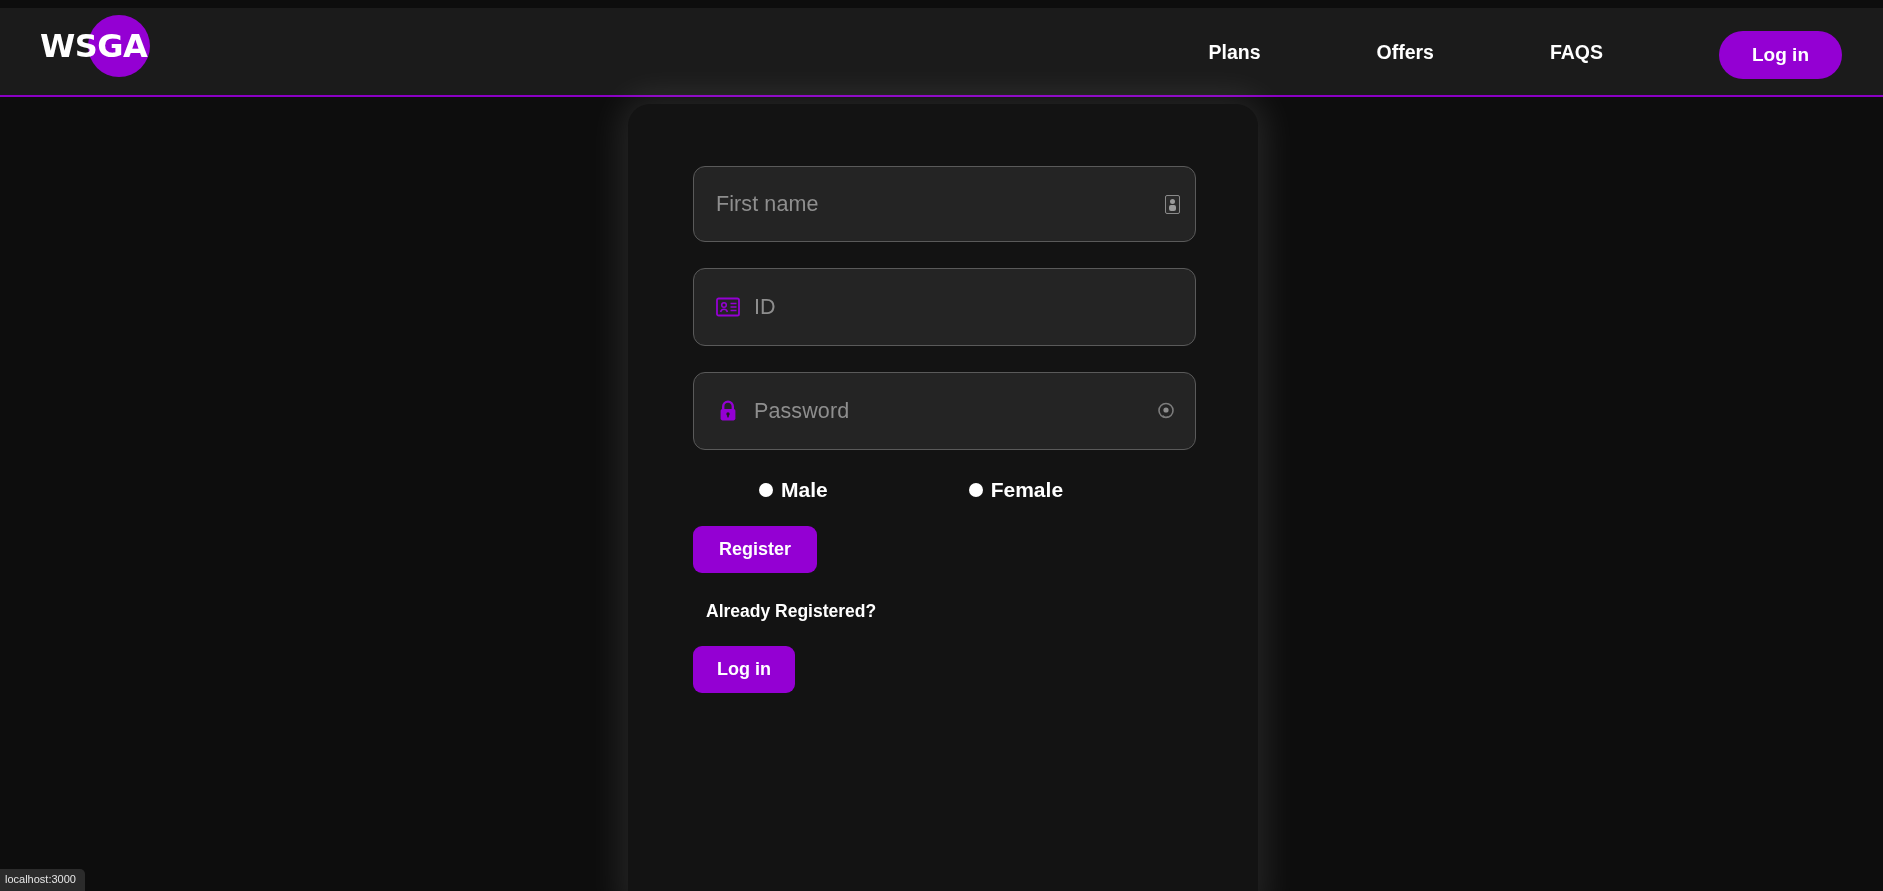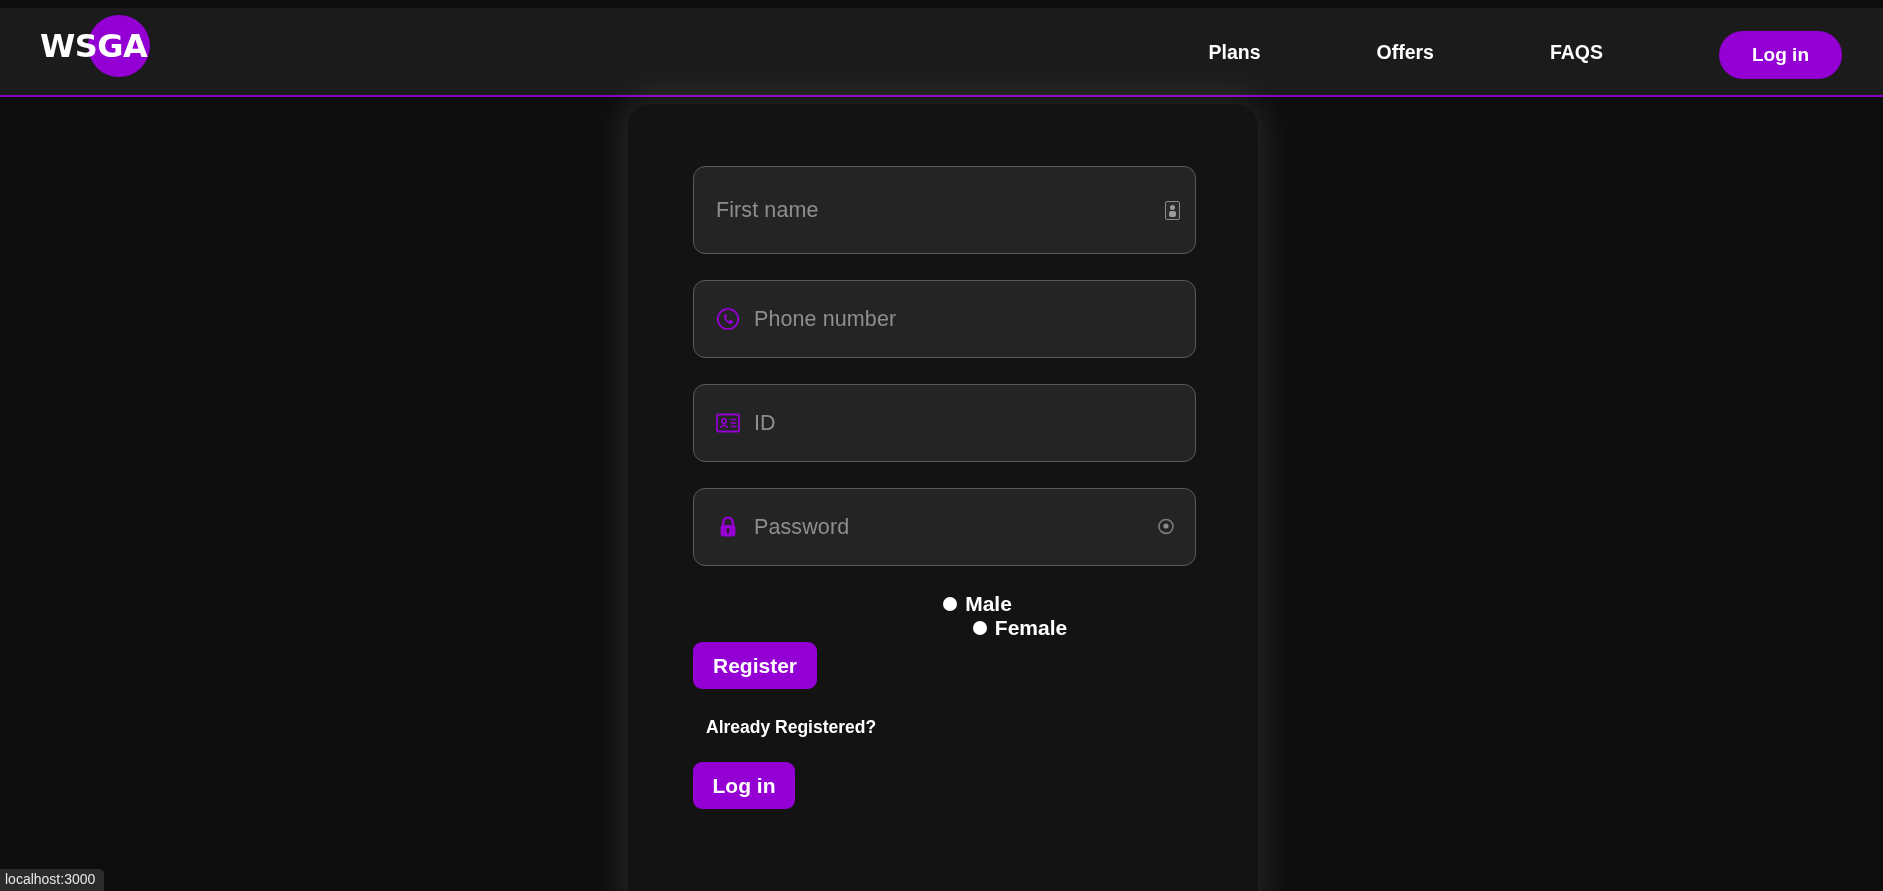--- a/index.html
+++ b/index.html
@@ -121,21 +121,21 @@
     display: flex;
     align-items: center;
     margin-bottom: 26px;
   }
 
   .name-row {
     display: flex;
     gap: 14px;
     margin-bottom: 26px;
   }
-  .name-row .field { flex: 1; height: 88px; margin-bottom: 0; }
+  .name-row .field { flex: 1; height: 76px; margin-bottom: 0; }
 
   .field-icon {
     margin-left: 22px;
     margin-right: 14px;
     width: 24px;
     height: 24px;
     display: flex;
     align-items: center;
     justify-content: center;
     flex: 0 0 auto;
@@ -197,25 +197,24 @@
   #gender-label {
     color: #ffffff;
     font-size: 17.5px;
     font-weight: 700;
     margin-top: 12px;
     margin-bottom: 0px;
     margin-left: 10px;
   }
   #gender-row {
     display: flex;
-    align-items: center;
+    align-items: flex-end;
     margin-top: 18px;
     margin-left: 10px;
     height: 26px;
-    flex-direction: column;
   }
   .radio-item {
     display: flex;
     align-items: center;
     cursor: pointer;
   }
   .radio-item.male { margin-left: 56px; }
   .radio-item.female { margin-left: 141px; }
   .radio-dot {
     width: 14px;
@@ -230,21 +229,21 @@
     font-weight: 700;
     margin-left: 8px;
   }
 
   
   .primary-btn {
     background: #9400d3;
     color: #ffffff;
     border: none;
     border-radius: 9px;
-    font-size: 21px;
+    font-size: 18px;
     font-weight: 700;
     font-family: "Liberation Sans", sans-serif;
     cursor: pointer;
     display: block;
   }
   #register-btn {
     width: 124px;
     height: 47px;
     margin-top: 24px;
   }
@@ -261,21 +260,21 @@
     margin-top: 24px;
   }
 
   
   #status-bar {
     position: absolute;
     left: 0;
     bottom: 0;
     background: #2b2b2b;
     color: #e6e6e6;
-    font-size: 14px;
+    font-size: 11px;
     font-family: "Liberation Sans", sans-serif;
     padding: 3px 9px 4px 5px;
     border-top-right-radius: 5px;
     line-height: 15px;
   }
 </style>
 </head>
 <body>
 
 <div id="page">
@@ -304,29 +303,20 @@
         <div class="field">
           <span class="placeholder indent">First name</span>
           <span class="trailing-icon small-box">
             <span class="boxglyph"></span>
           </span>
         </div>
 
 
       </div>
 
-      <div class="field">
-        <span class="field-icon">
-          <svg width="24" height="24" viewBox="0 0 24 24">
-            <circle cx="12" cy="12" r="10.2" fill="none" stroke="#9400d3" stroke-width="1.8"></circle>
-            <path d="M8.4 7.2c.5-.5 1.2-.4 1.6.2l.9 1.4c.3.5.2 1-.2 1.4l-.6.6c-.2.2-.2.4-.1.6.5 1.1 1.5 2.1 2.6 2.6.2.1.4.1.6-.1l.6-.6c.4-.4.9-.5 1.4-.2l1.4.9c.6.4.7 1.1.2 1.6l-.8.8c-.5.5-1.2.7-1.9.5-2.9-.8-5.3-3.2-6.1-6.1-.2-.7 0-1.4.5-1.9z" fill="#9400d3"></path>
-          </svg>
-        </span>
-        <span class="placeholder">Phone number</span>
-      </div>
 
       <div class="field">
         <span class="field-icon">
           <svg width="24" height="20" viewBox="0 0 24 20">
             <rect x="1" y="1.5" width="22" height="17" rx="1.6" fill="none" stroke="#9400d3" stroke-width="1.8"></rect>
             <circle cx="8" cy="8" r="2.3" fill="none" stroke="#9400d3" stroke-width="1.5"></circle>
             <path d="M4.6 15c.5-1.8 1.8-2.7 3.4-2.7s2.9.9 3.4 2.7" fill="none" stroke="#9400d3" stroke-width="1.5"></path>
             <line x1="14.5" y1="6.5" x2="20.5" y2="6.5" stroke="#9400d3" stroke-width="1.5"></line>
             <line x1="14.5" y1="10" x2="20.5" y2="10" stroke="#9400d3" stroke-width="1.5"></line>
             <line x1="14.5" y1="13.5" x2="20.5" y2="13.5" stroke="#9400d3" stroke-width="1.5"></line>

